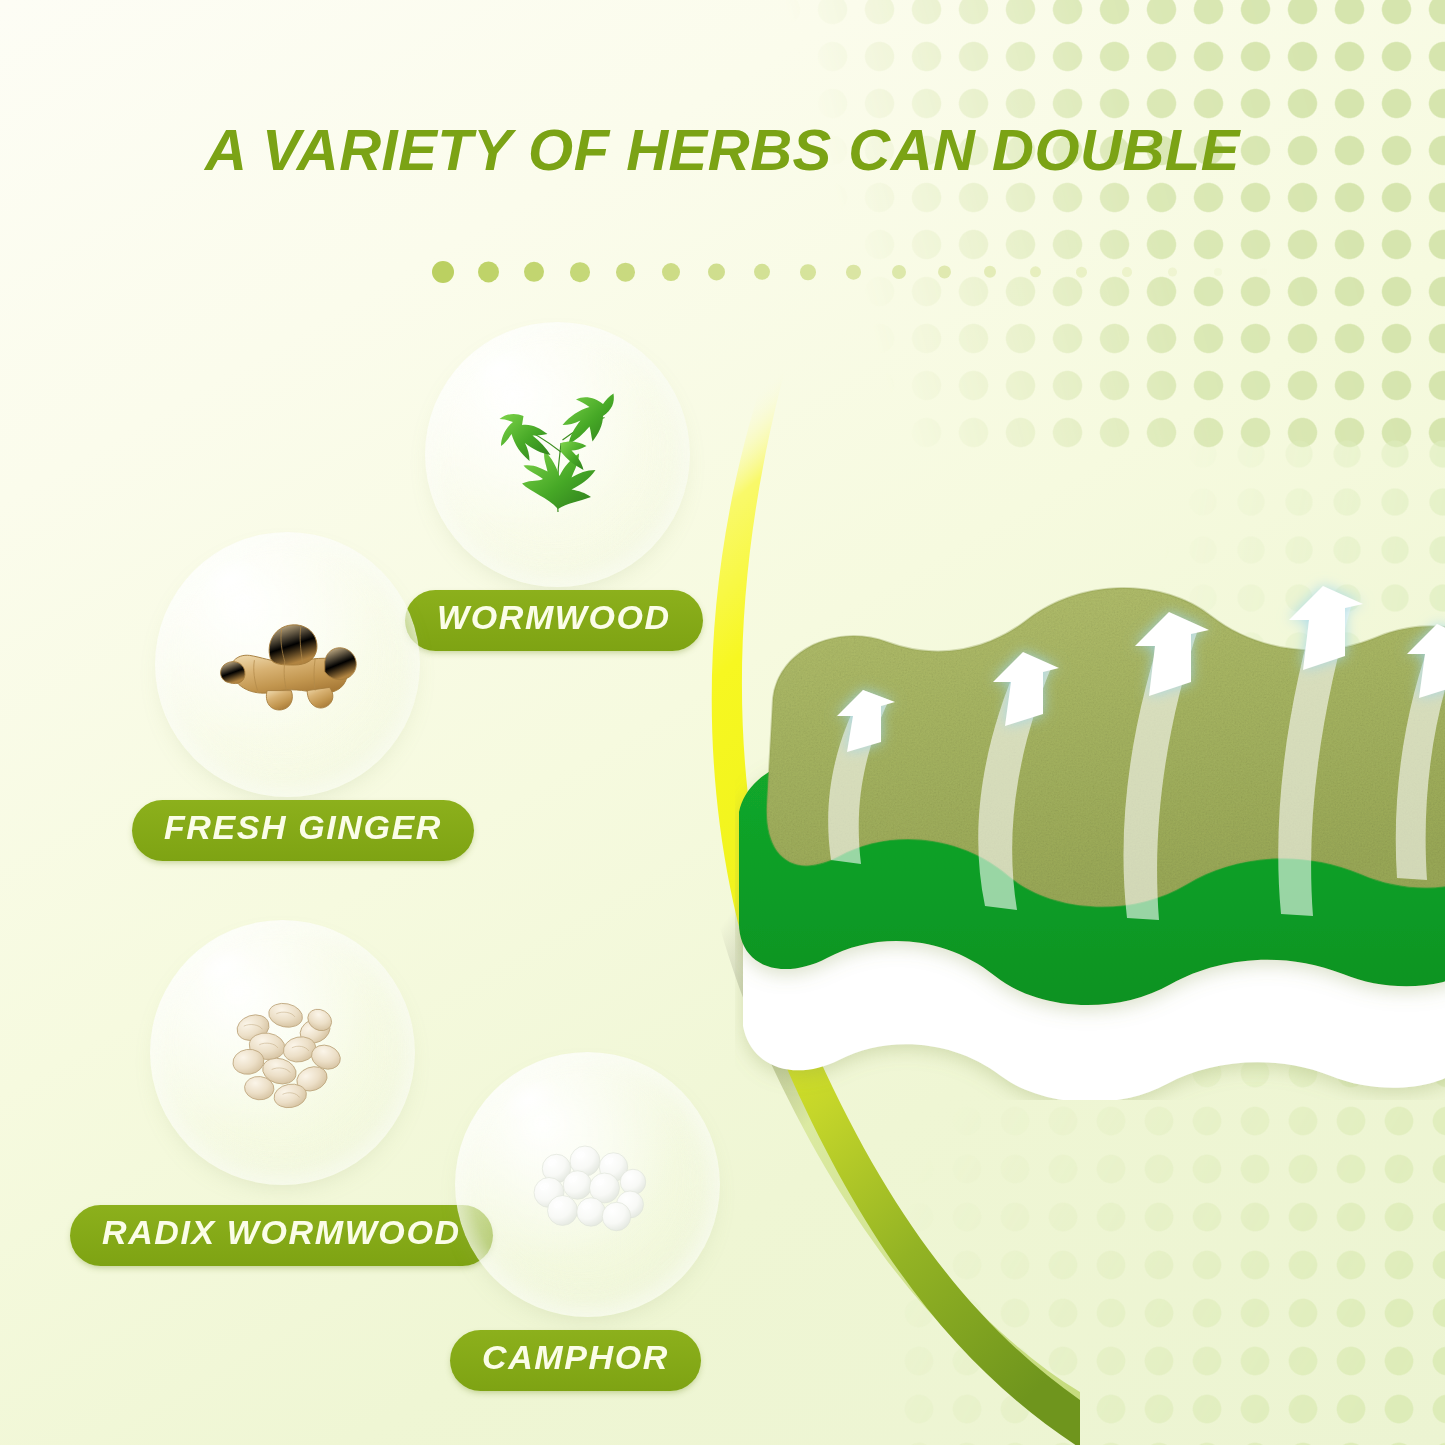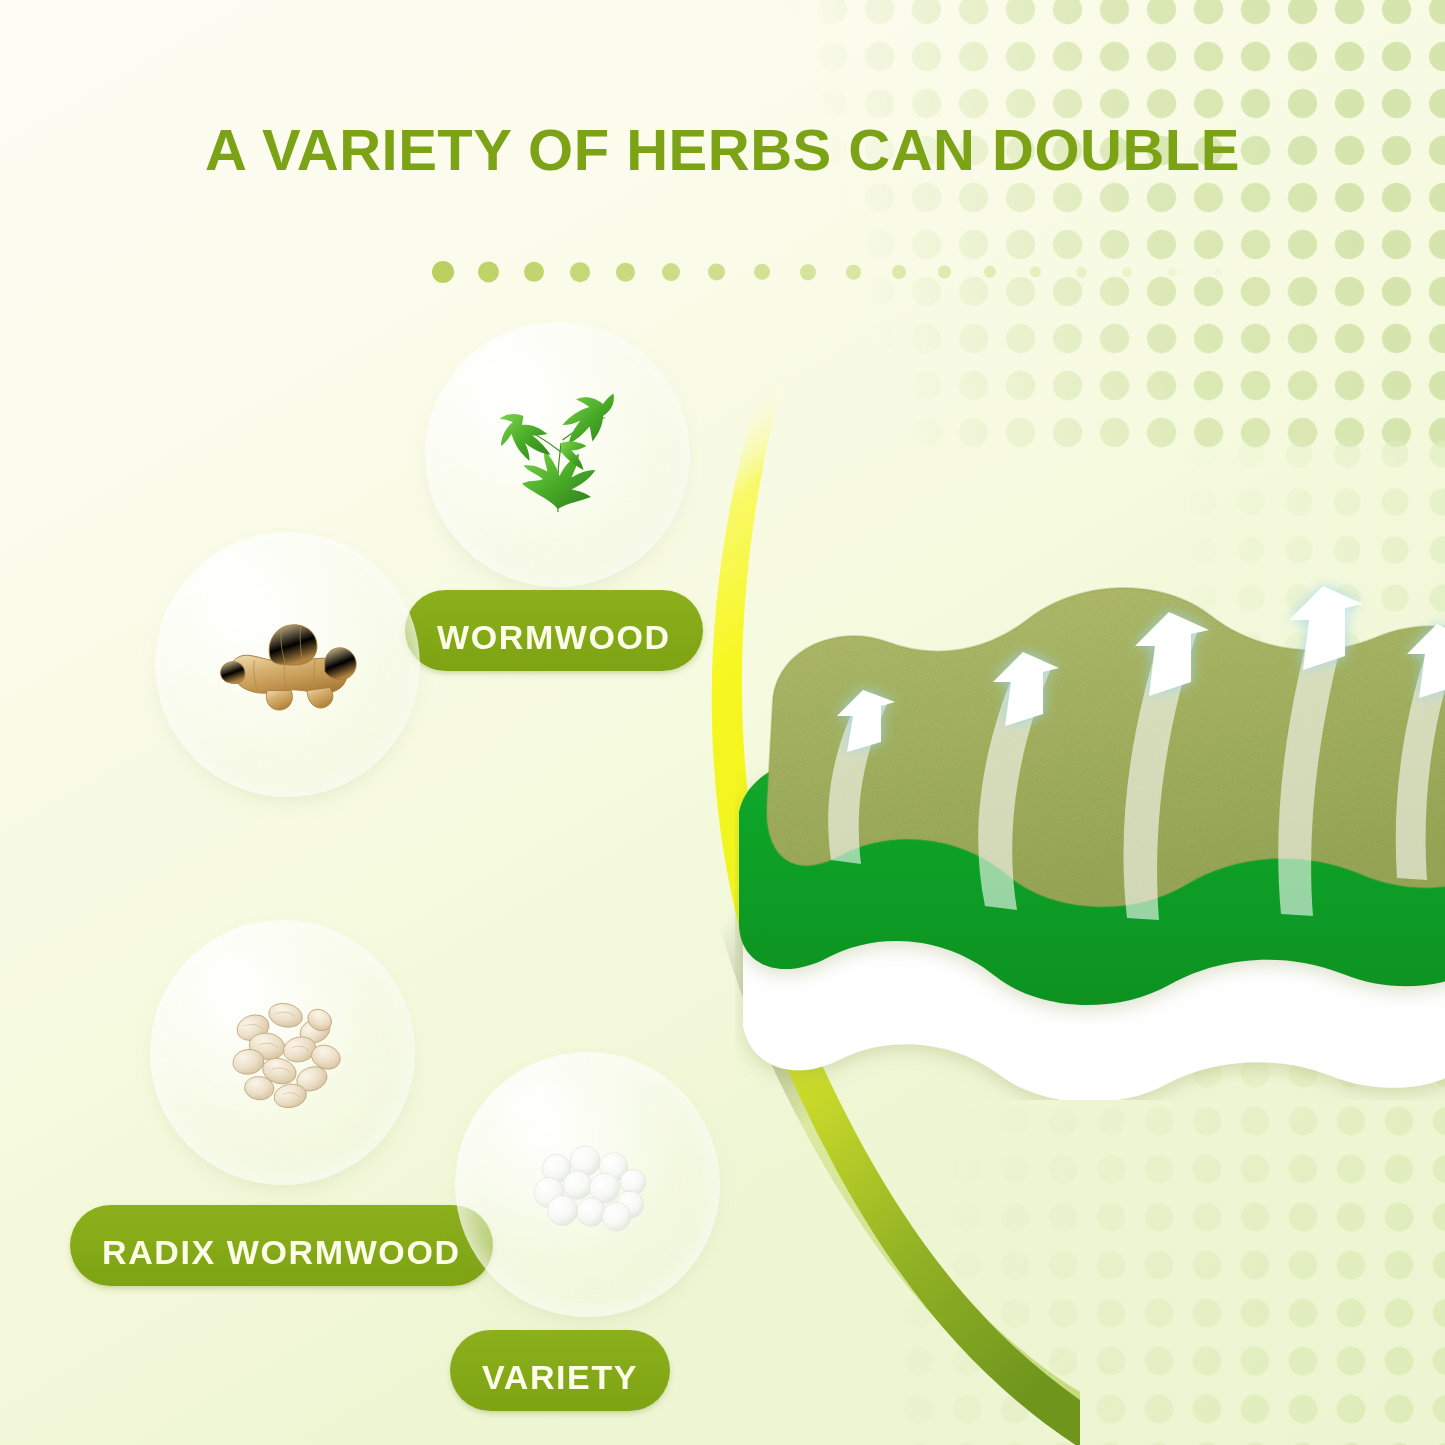--- a/index.html
+++ b/index.html
@@ -5,20 +5,21 @@
   html,body{margin:0;padding:0;}
   body{
     width:1445px;height:1445px;overflow:hidden;
     font-family:"Liberation Sans",sans-serif;
     background:#fbfdf0;
   }
   #poster{
     position:relative;width:1445px;height:1445px;overflow:hidden;
     background:
       linear-gradient(150deg,#fdfdf5 0%,#fbfcec 22%,#f6faDF 48%,#eff6d4 72%,#ecf4d2 100%);
+    font-style: italic;
   }
 
   
   .dots{position:absolute;pointer-events:none;}
   #dots-top-right{
     top:-14px;right:-10px;width:740px;height:470px;
     background-image:radial-gradient(circle, #d6e5ae 42%, rgba(214,229,174,0) 46%);
     background-size:47px 47px;
     -webkit-mask-image:linear-gradient(255deg, rgba(0,0,0,1) 18%, rgba(0,0,0,.85) 42%, rgba(0,0,0,0) 78%);
     mask-image:linear-gradient(255deg, rgba(0,0,0,1) 18%, rgba(0,0,0,.85) 42%, rgba(0,0,0,0) 78%);
@@ -84,21 +85,21 @@
 
   
   .pill{
     position:absolute;
     background:linear-gradient(180deg,#8cb01c 0%,#7ea313 100%);
     color:#fbfde8;
     font-weight:bold;
     font-size:34px;
     letter-spacing:1.6px;
     border-radius:999px;
-    padding:28px 32px 14px;
+    padding:8px 32px 14px;
     white-space:nowrap;
     text-align:center;
     box-shadow:0 3px 7px -2px rgba(110,140,30,.45);
   }
 
   
   #patch{position:absolute;left:735px;top:520px;width:720px;height:580px;}
 </style>
 </head>
 <body>
@@ -326,20 +327,21 @@
             <path d="M58 94 C 56 106, 58 120, 62 132"></path>
             <path d="M96 96 C 94 110, 96 122, 98 132"></path>
             <path d="M134 92 C 132 104, 132 120, 134 132"></path>
             <path d="M92 56 C 90 68, 92 82, 96 96"></path>
             <path d="M116 52 C 114 66, 116 82, 118 96"></path>
           </g>
         </g>
       </svg>
     </div>
   </div>
+  <div class="pill" style="left:132px;top:800px;">FRESH GINGER</div>
 
   <div class="bubble" style="left:150px;top:920px;width:265px;height:265px;">
     <div class="content">
       <svg viewBox="0 0 200 200" width="155" height="155">
         <defs>
           <radialGradient id="sliceG" cx="0.35" cy="0.3" r="0.8">
             <stop offset="0%" stop-color="#fbf5e9"></stop>
             <stop offset="55%" stop-color="#ecdfc7"></stop>
             <stop offset="100%" stop-color="#d3bf9c"></stop>
           </radialGradient>
@@ -400,15 +402,15 @@
           <ellipse cx="128" cy="68" rx="6" ry="4" transform="rotate(-25 128 68)"></ellipse>
           <ellipse cx="42" cy="102" rx="6" ry="4" transform="rotate(-25 42 102)"></ellipse>
           <ellipse cx="80" cy="92" rx="6" ry="4" transform="rotate(-25 80 92)"></ellipse>
           <ellipse cx="116" cy="96" rx="6" ry="4" transform="rotate(-25 116 96)"></ellipse>
           <ellipse cx="60" cy="126" rx="6" ry="4" transform="rotate(-25 60 126)"></ellipse>
           <ellipse cx="98" cy="128" rx="6" ry="4" transform="rotate(-25 98 128)"></ellipse>
         </g>
       </svg>
     </div>
   </div>
-  <div class="pill" style="left:450px;top:1330px;">VARIETY</div>
+  <div class="pill" style="left:450px;top:1330px;">CAMPHOR</div>
 
 </div>
 
 </body></html>

